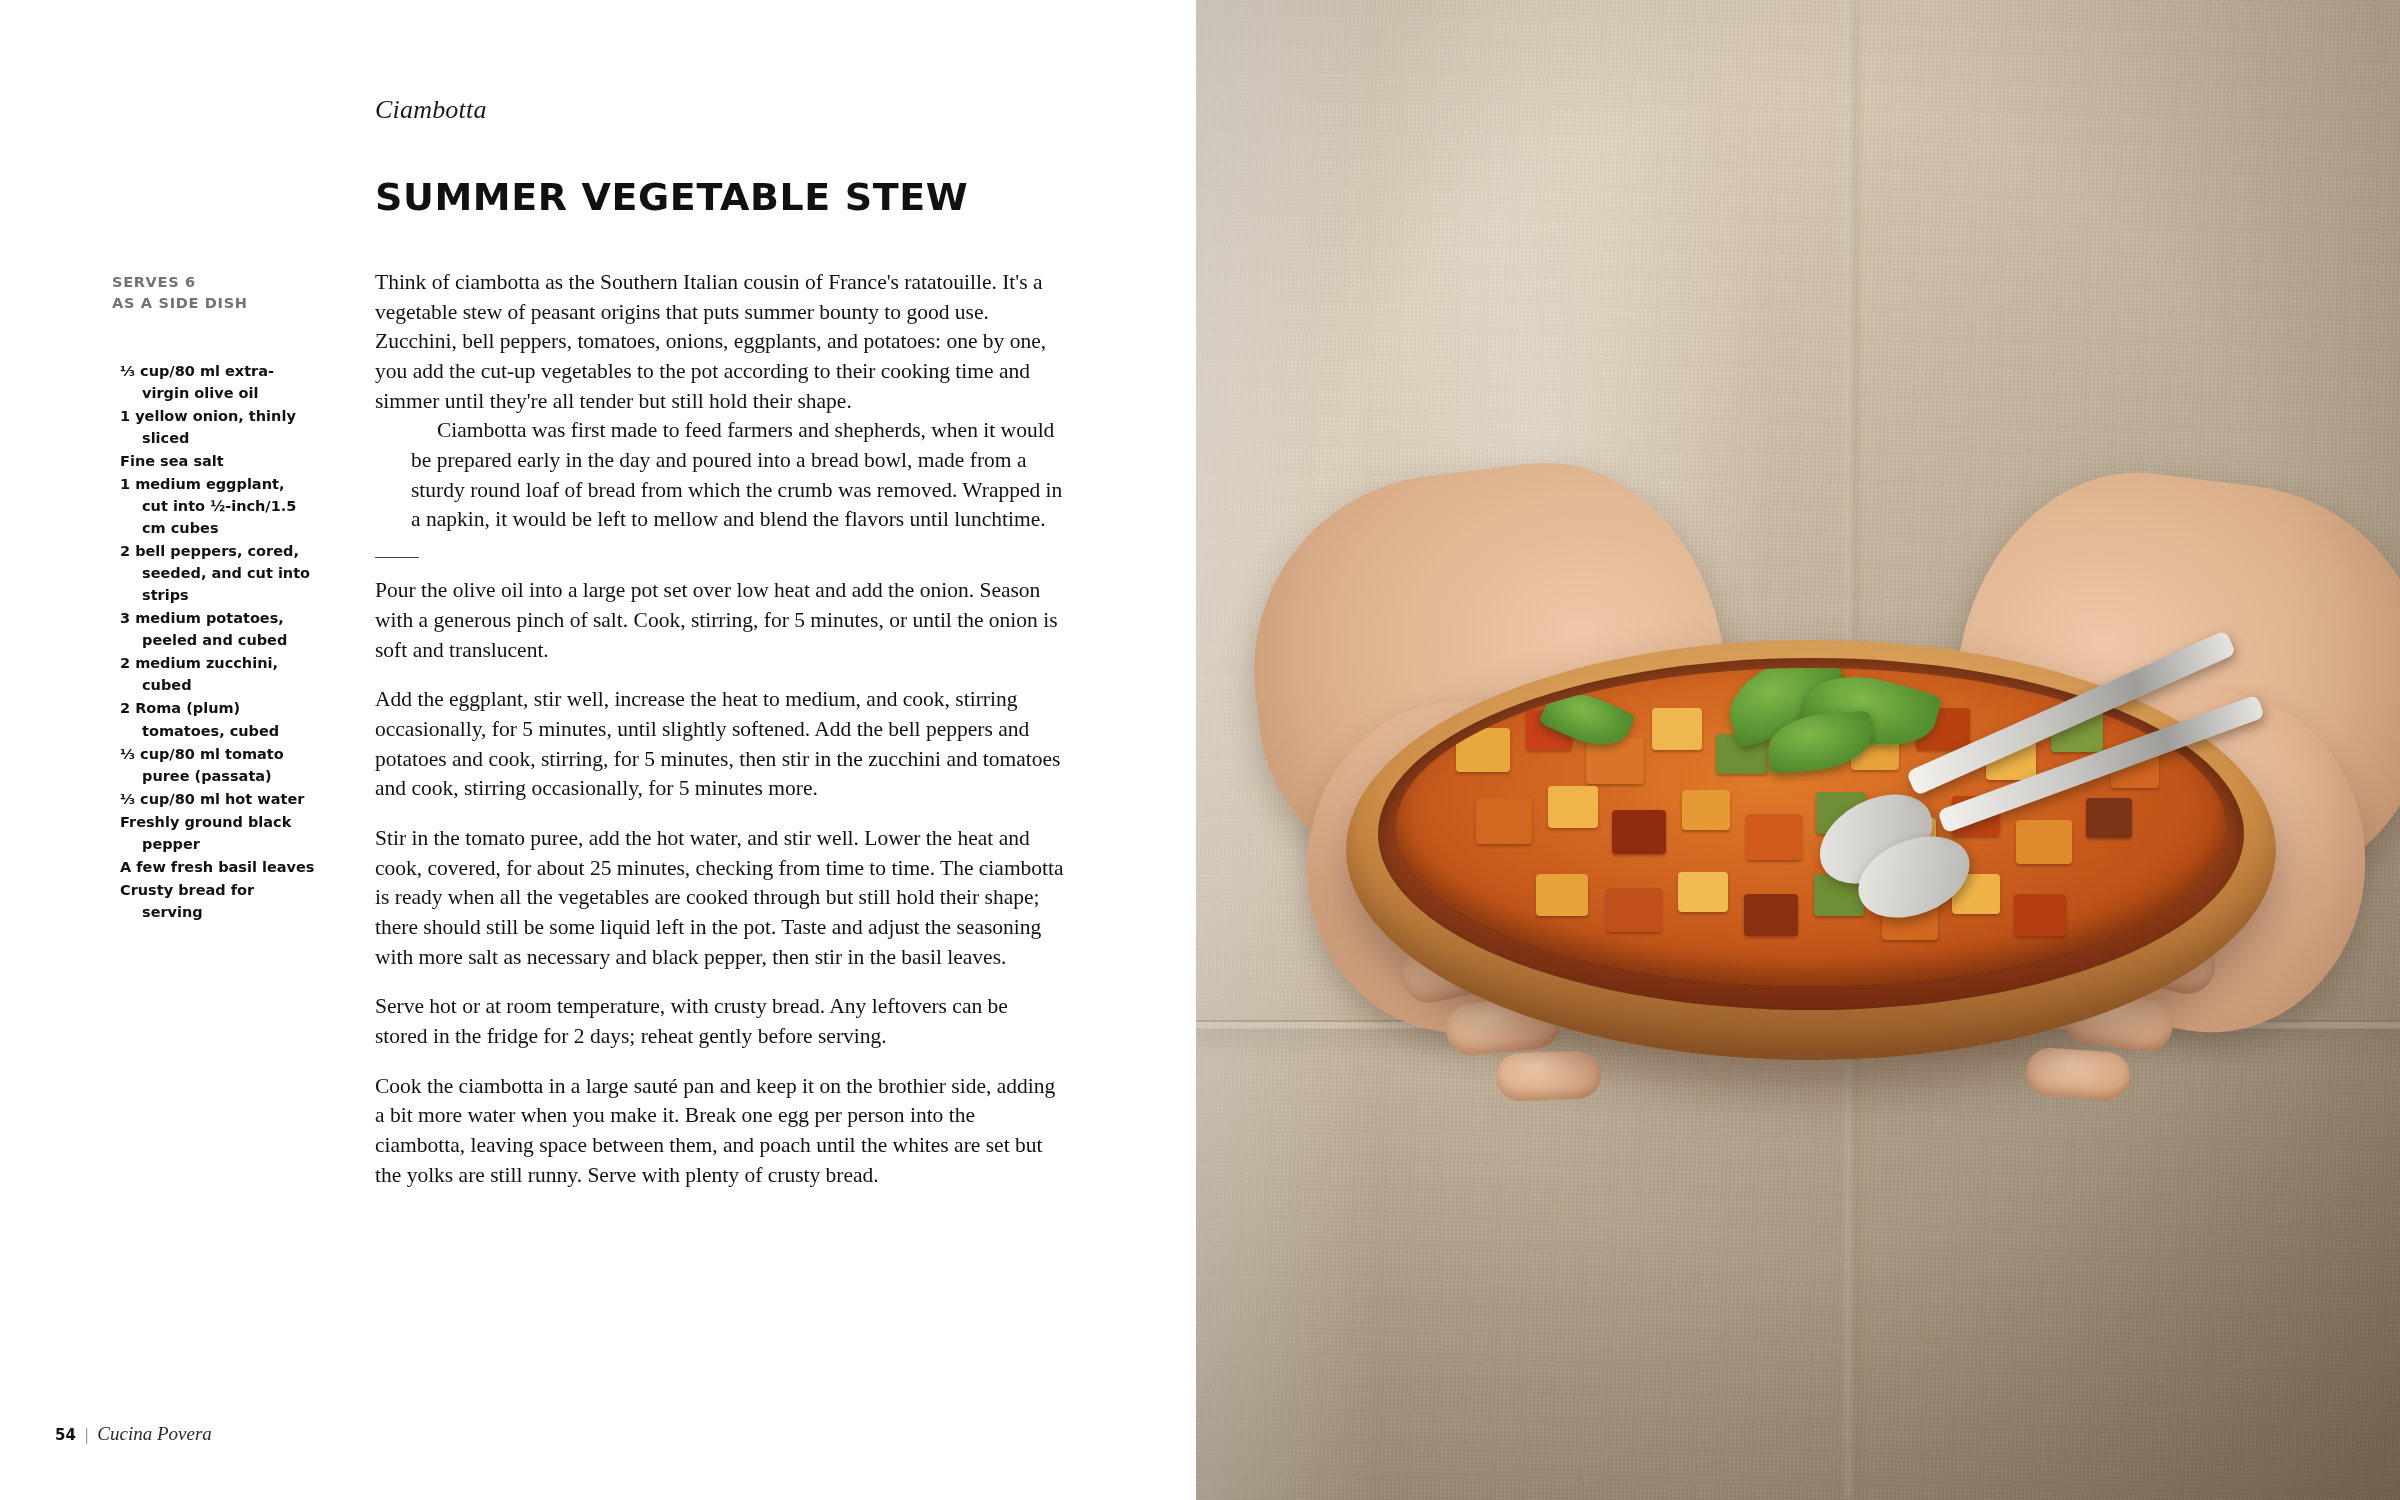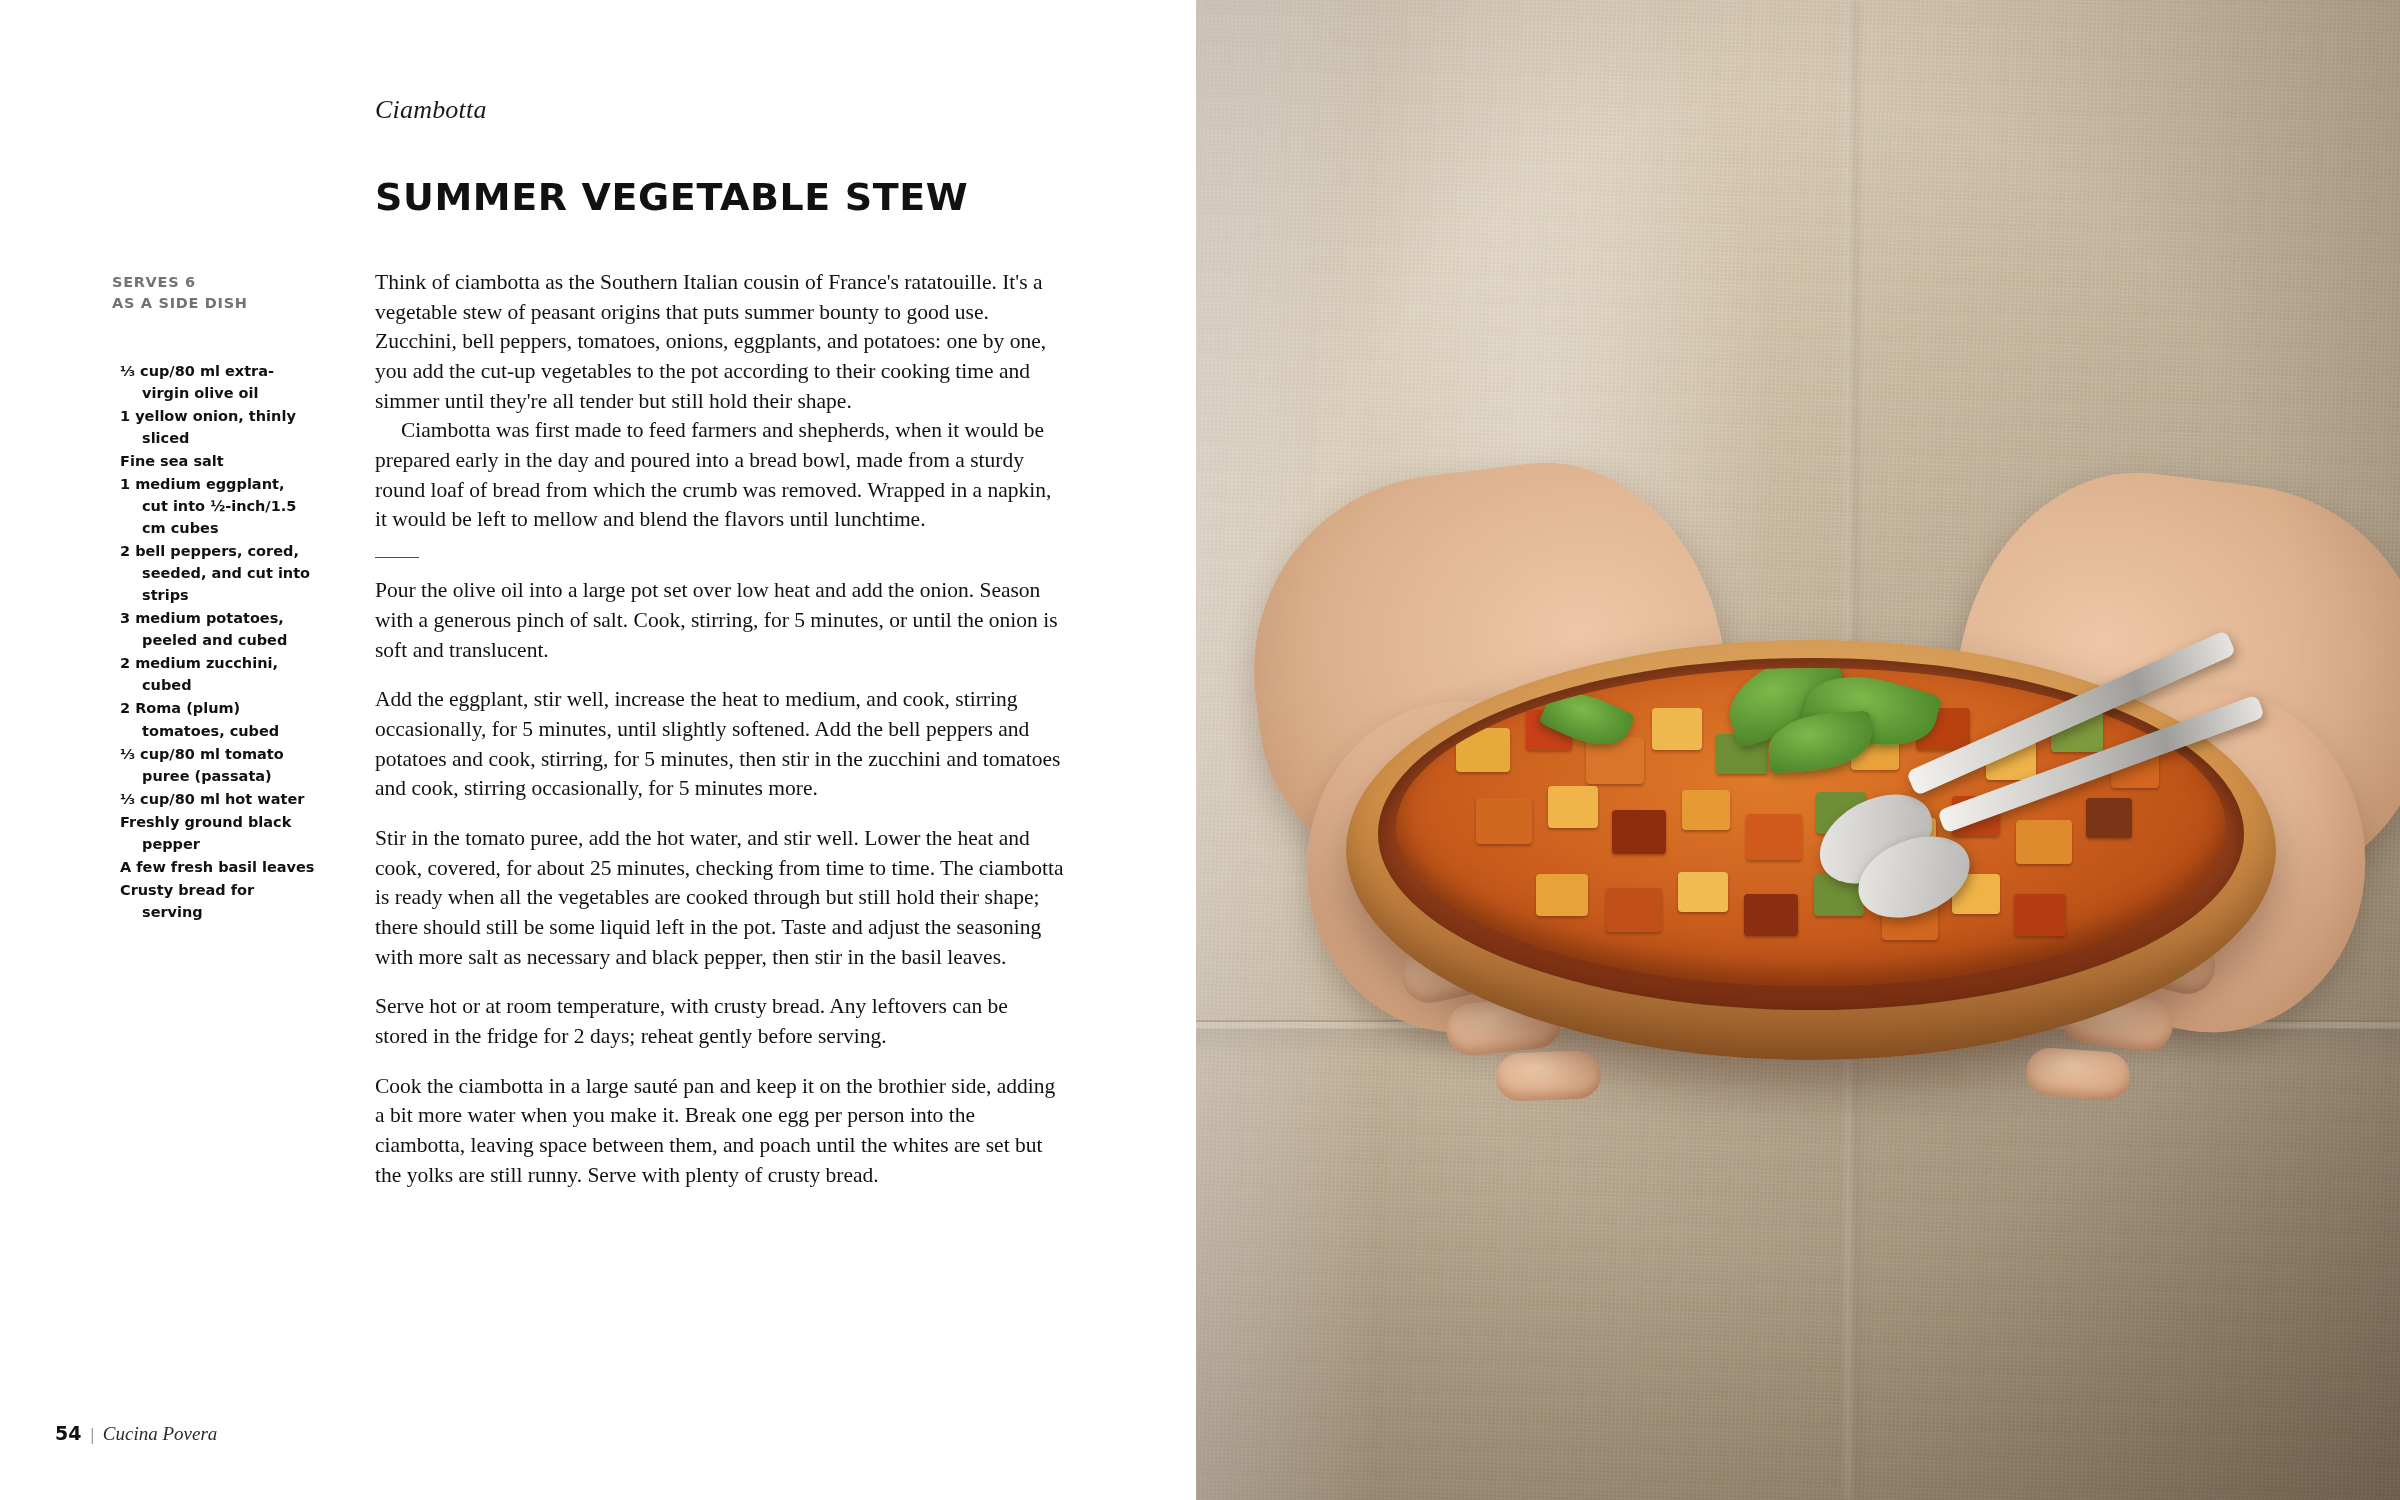--- a/index.html
+++ b/index.html
@@ -83,21 +83,21 @@
     width: 690px;
   }
   .body-col p {
     margin: 0;
     font-family: "Liberation Serif", serif;
     font-size: 21.5px;
     line-height: 1.38;
     color: #121212;
     text-align: left;
   }
-  .intro p + p { text-indent: 26px; }
+  .intro p + p { text-indent: 26px; margin-left: 36px; }
   .rule {
     width: 44px;
     height: 1.5px;
     background: #4a4a4a;
     margin: 22px 0 18px 0;
   }
   .method p { margin-bottom: 20px; }
   .method p:last-child { margin-bottom: 0; }
   .variation-label {
     font-family: "DejaVu Sans", sans-serif;
@@ -111,21 +111,21 @@
     position: absolute;
     left: 55px;
     bottom: 55px;
     display: flex;
     align-items: baseline;
     gap: 9px;
   }
   .folio-num {
     font-family: "DejaVu Sans", sans-serif;
     font-weight: bold;
-    font-size: 19px;
+    font-size: 15px;
     color: #111111;
   }
   .folio-sep {
     font-family: "Liberation Serif", serif;
     font-size: 17px;
     color: #6f6f6f;
   }
   .folio-book {
     font-family: "Liberation Serif", serif;
     font-style: italic;

